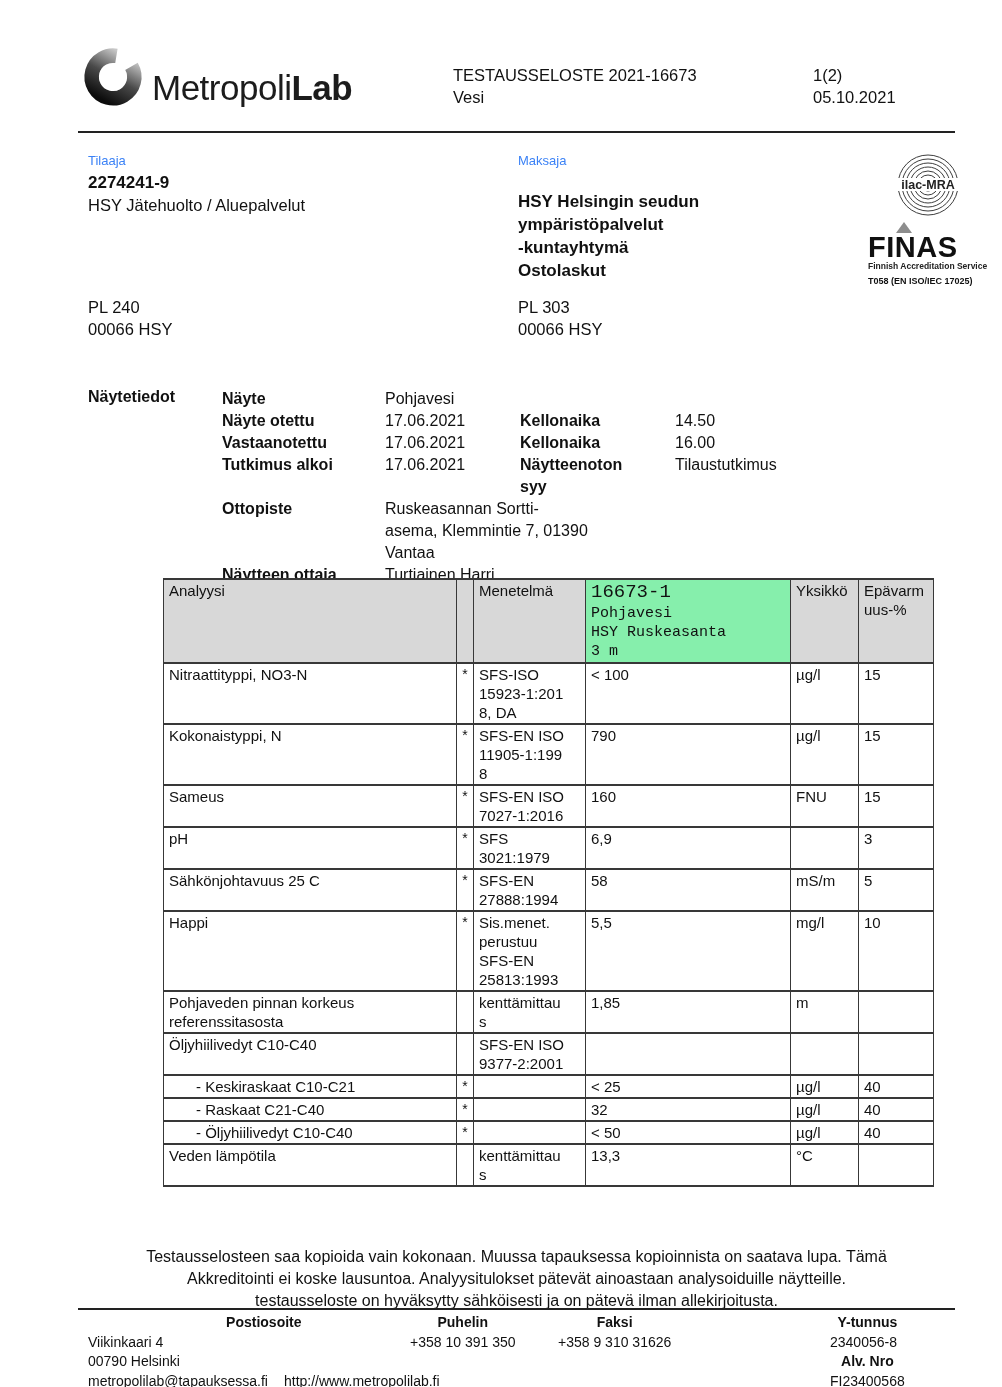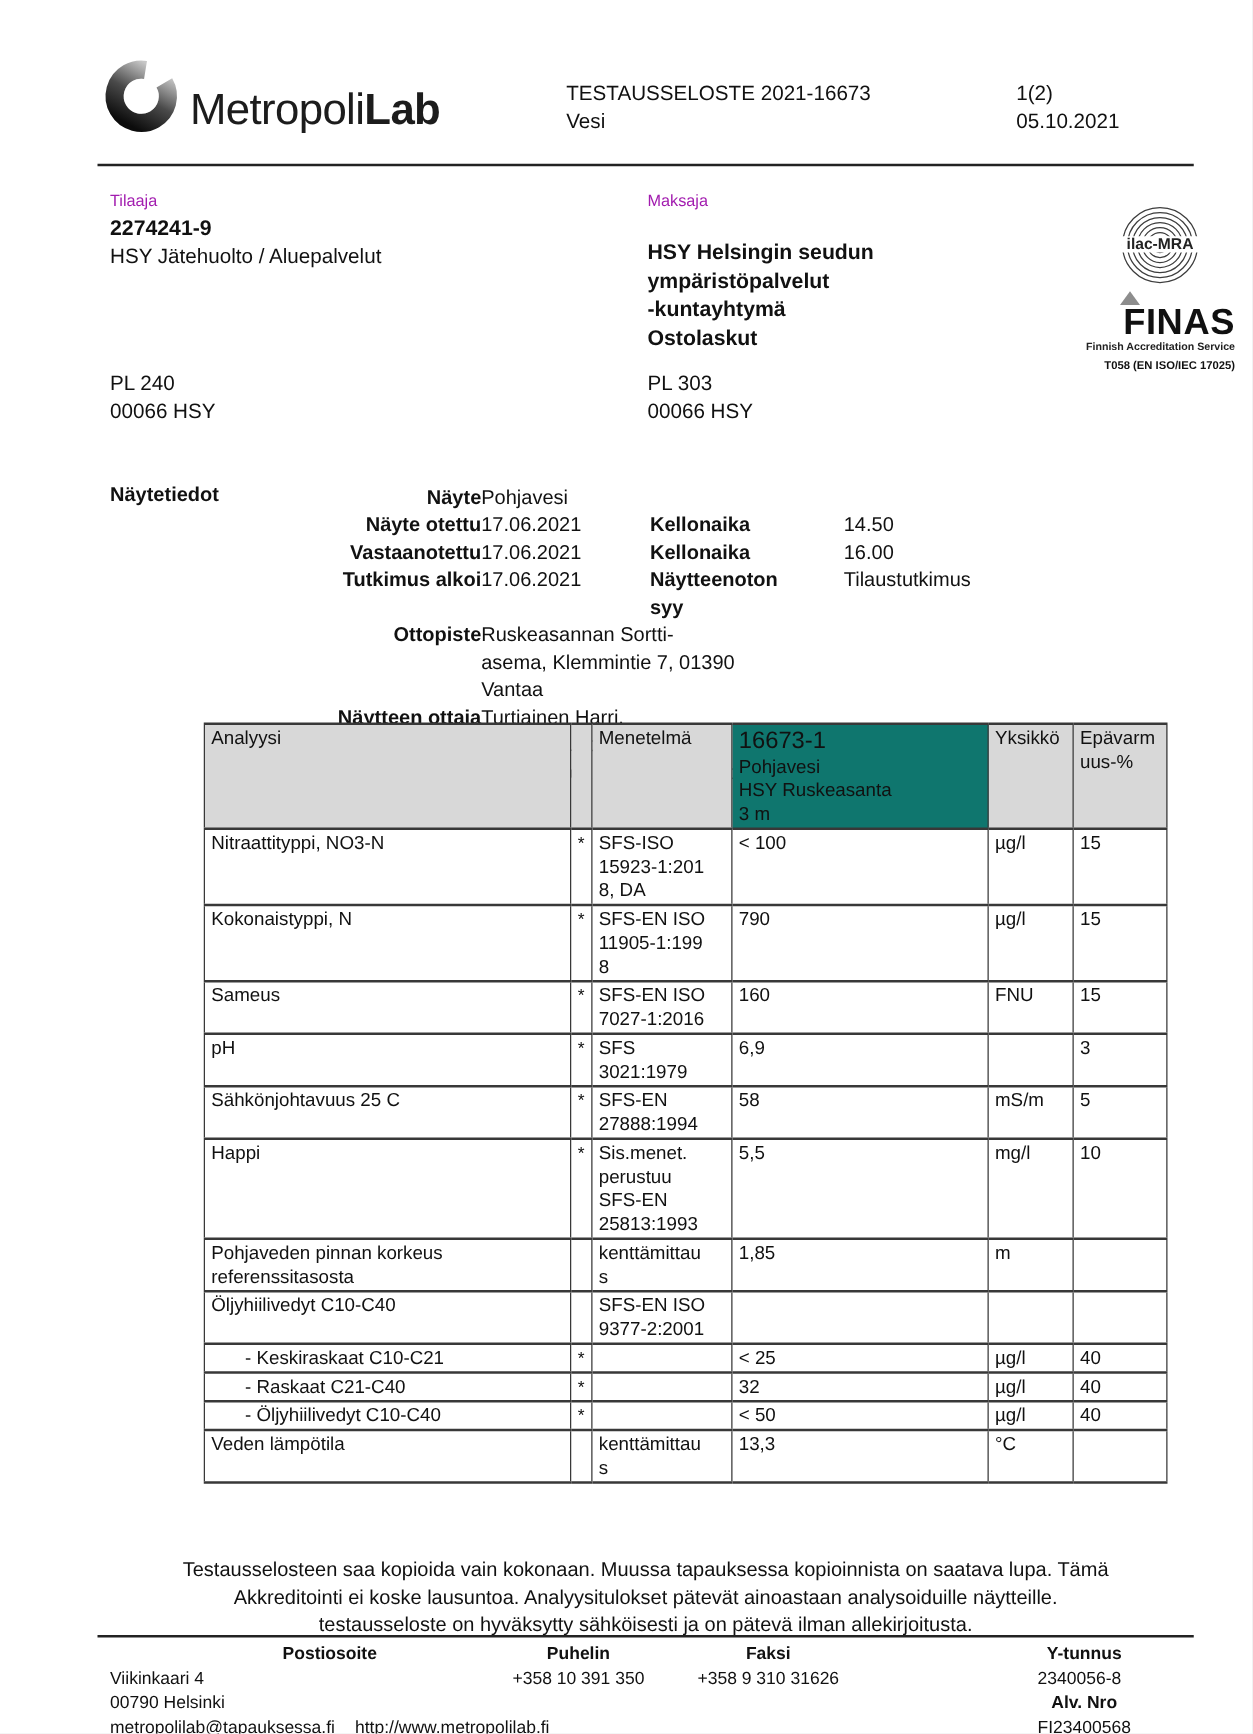--- a/index.html
+++ b/index.html
@@ -12,58 +12,58 @@
 
   
   .logo{position:absolute;left:82px;top:44px;display:flex;align-items:flex-end;}
   .logo-mark{width:62px;height:64px;}
   .logo-word{font-size:35px;letter-spacing:-0.5px;color:#1c1c1c;margin-left:8px;}
   .logo-word b{font-weight:700;}
   .docmeta{position:absolute;left:453px;top:64px;font-size:16.5px;line-height:22px;}
   .pagemeta{position:absolute;left:813px;top:64px;font-size:16.5px;line-height:22px;}
 
   
-  .small-label{font-size:13px;color:#a21caf;}
+  .small-label{font-size:13px;color:#3b82f6;}
   .orderer{position:absolute;left:88px;top:153px;}
   .orderer .bid{font-weight:700;font-size:17px;margin-top:5px;}
   .orderer .oname{font-size:16.5px;margin-top:3px;}
   .orderer-addr{position:absolute;left:88px;top:296px;font-size:16.5px;line-height:22px;}
   .payer-label{position:absolute;left:518px;top:153px;}
   .payer-name{position:absolute;left:518px;top:190px;font-weight:700;font-size:17px;line-height:23px;white-space:pre-line;}
   .payer-addr{position:absolute;left:518px;top:296px;font-size:16.5px;line-height:22px;}
 
   
-  .finas{position:absolute;left:868px;top:163px;width:120px;text-align:right;}
+  .finas{position:absolute;left:868px;top:152px;width:120px;text-align:left;}
   .finas .stamp{display:block;margin:0 auto;}
   .finas-tri{width:0;height:0;border-left:8px solid transparent;border-right:8px solid transparent;
     border-bottom:11px solid #8d8d8d;margin:4px auto 0 auto;position:relative;left:-24px;}
   .finas-name{font-size:29px;font-weight:800;letter-spacing:0.5px;color:#101010;line-height:28px;}
   .finas-sub{font-size:8.5px;font-weight:700;color:#222;}
   .finas-scope{font-size:9px;font-weight:700;margin-top:5px;color:#111;}
 
   
   .section-label{position:absolute;left:88px;top:388px;font-weight:700;font-size:16px;}
   .sample-info{position:absolute;left:222px;top:388px;width:730px;font-size:16px;}
   .si-row{display:flex;align-items:flex-start;line-height:22px;}
-  .si-l{width:163px;font-weight:700;flex:none;text-align:right;}
+  .si-l{width:163px;font-weight:700;flex:none;}
   .si-v{width:135px;flex:none;}
   .si-v.wide{width:auto;flex:1;}
   .si-l2{width:155px;font-weight:700;flex:none;}
   .si-v2{flex:1;}
   .pre{white-space:pre-line;}
 
   
   .results{position:absolute;left:163px;top:578px;}
   table{border-collapse:collapse;table-layout:fixed;width:770px;font-size:15px;}
   col.c1{width:293px;} col.c2{width:17px;} col.c3{width:112px;}
   col.c4{width:205px;} col.c5{width:68px;} col.c6{width:75px;}
   th,td{border:1px solid #383838;border-top-width:2px;border-bottom-width:2px;
     vertical-align:top;text-align:left;padding:1px 5px;line-height:19px;font-weight:400;}
   th{background:#d8d8d8;}
-  th.sample{background:#0f766e;}
+  th.sample{background:#86efac;font-family:Liberation Mono, monospace;}
   .sample-id{font-size:19px;line-height:23px;}
   td{line-height:19px;}
   td.c-star,th.h-star{padding:1px 2px;text-align:center;font-size:14px;}
   td.c-analysis.indent{padding-left:32px;}
 
   
   .notes{position:absolute;left:78px;top:1246px;width:877px;text-align:center;
     font-size:16px;line-height:22px;}
   .footer{position:absolute;left:0;top:1313px;width:1002px;font-size:14px;line-height:19.5px;}
   .fcol{position:absolute;top:0;}

